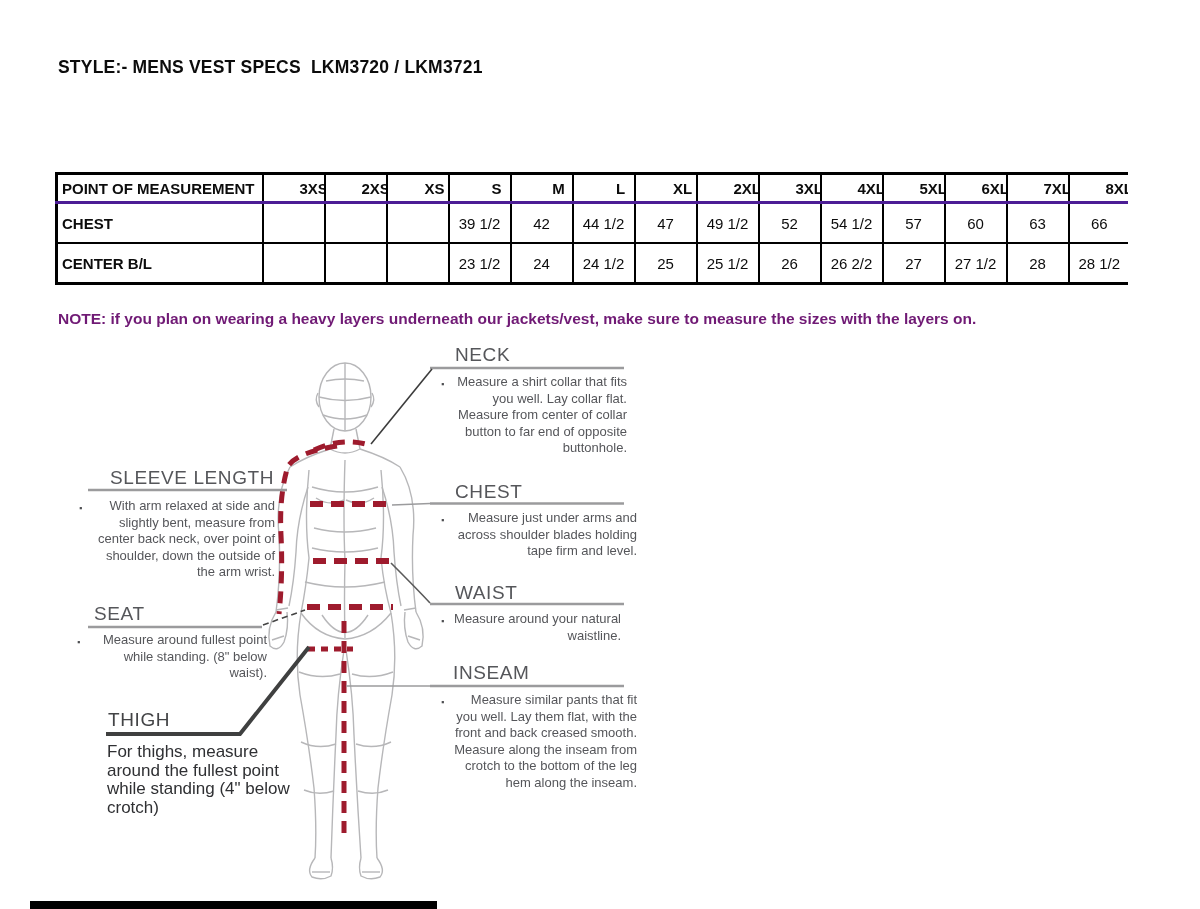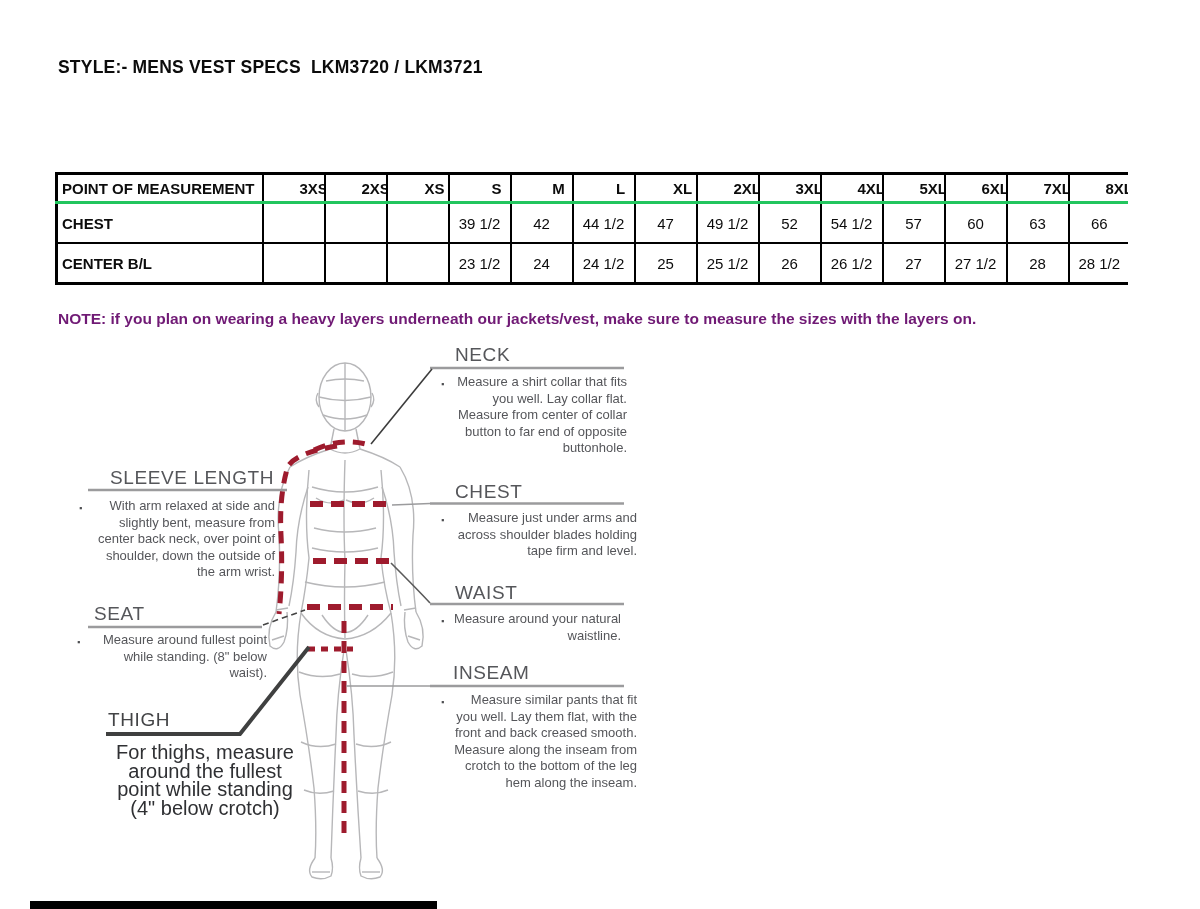--- a/index.html
+++ b/index.html
@@ -5,32 +5,32 @@
   html,body{margin:0;padding:0;background:#fff;}
   .page{position:relative;width:1128px;height:909px;background:#fff;overflow:hidden;
         font-family:"Liberation Sans",sans-serif;color:#111;}
   .title{position:absolute;left:58px;top:57px;font-size:17.5px;font-weight:bold;
          letter-spacing:.2px;white-space:pre;color:#0c0c0c;}
   
   .spec-table{position:absolute;left:55px;top:172px;width:1076px;border-collapse:collapse;
               table-layout:fixed;border:3px solid #000;background:#fff;}
   .spec-table th,.spec-table td{border:2px solid #000;font-size:15px;text-align:center;
               padding:0 2px;white-space:nowrap;overflow:hidden;color:#0c0c0c;}
-  .spec-table thead tr{border-bottom:3px solid #22c55e;}
+  .spec-table thead tr{border-bottom:3px solid #4c1d95;}
   .spec-table thead th{height:26px;font-weight:bold;padding-left:36px;}
   .spec-table tbody td{height:38px;font-weight:normal;}
   .spec-table .pom,.spec-table .row-label{text-align:left;padding-left:4px;font-weight:bold;}
   
   .note{position:absolute;left:58px;top:310px;font-size:15.5px;font-weight:bold;color:#701a75;}
   
   .mh{position:absolute;font-size:19px;color:#55565a;letter-spacing:.6px;font-weight:normal;}
   .md{position:absolute;display:flex;gap:6px;font-size:13px;line-height:16.5px;color:#55565a;}
   .md .bullet{font-size:9px;line-height:16px;margin-top:2px;color:#4c4d50;}
   .md .txt{flex:1;text-align:right;}
-  .thigh-desc{position:absolute;font-size:20px;line-height:18.5px;color:#2f3033;text-align:center;}
+  .thigh-desc{position:absolute;font-size:17px;line-height:18.5px;color:#2f3033;}
   .overlay{position:absolute;left:0;top:0;pointer-events:none;}
   .bottom-bar{position:absolute;left:30px;top:901px;width:407px;height:8px;background:#000;}
 </style>
 </head>
 <body>
 
 <div class="page">
 
   <div class="title">STYLE:- MENS VEST SPECS  LKM3720 / LKM3721</div>
 
@@ -80,21 +80,21 @@
         <td class="row-label">CENTER B/L</td>
         <td></td>
         <td></td>
         <td></td>
         <td>23 1/2</td>
         <td>24</td>
         <td>24 1/2</td>
         <td>25</td>
         <td>25 1/2</td>
         <td>26</td>
-        <td>26 1/2</td>
+        <td>26 2/2</td>
         <td>27</td>
         <td>27 1/2</td>
         <td>28</td>
         <td>28 1/2</td>
       </tr>
     </tbody>
   </table>
 
   <div class="note">NOTE: if you plan on wearing a heavy layers underneath our jackets/vest, make sure to measure the sizes with the layers on.</div>
 

